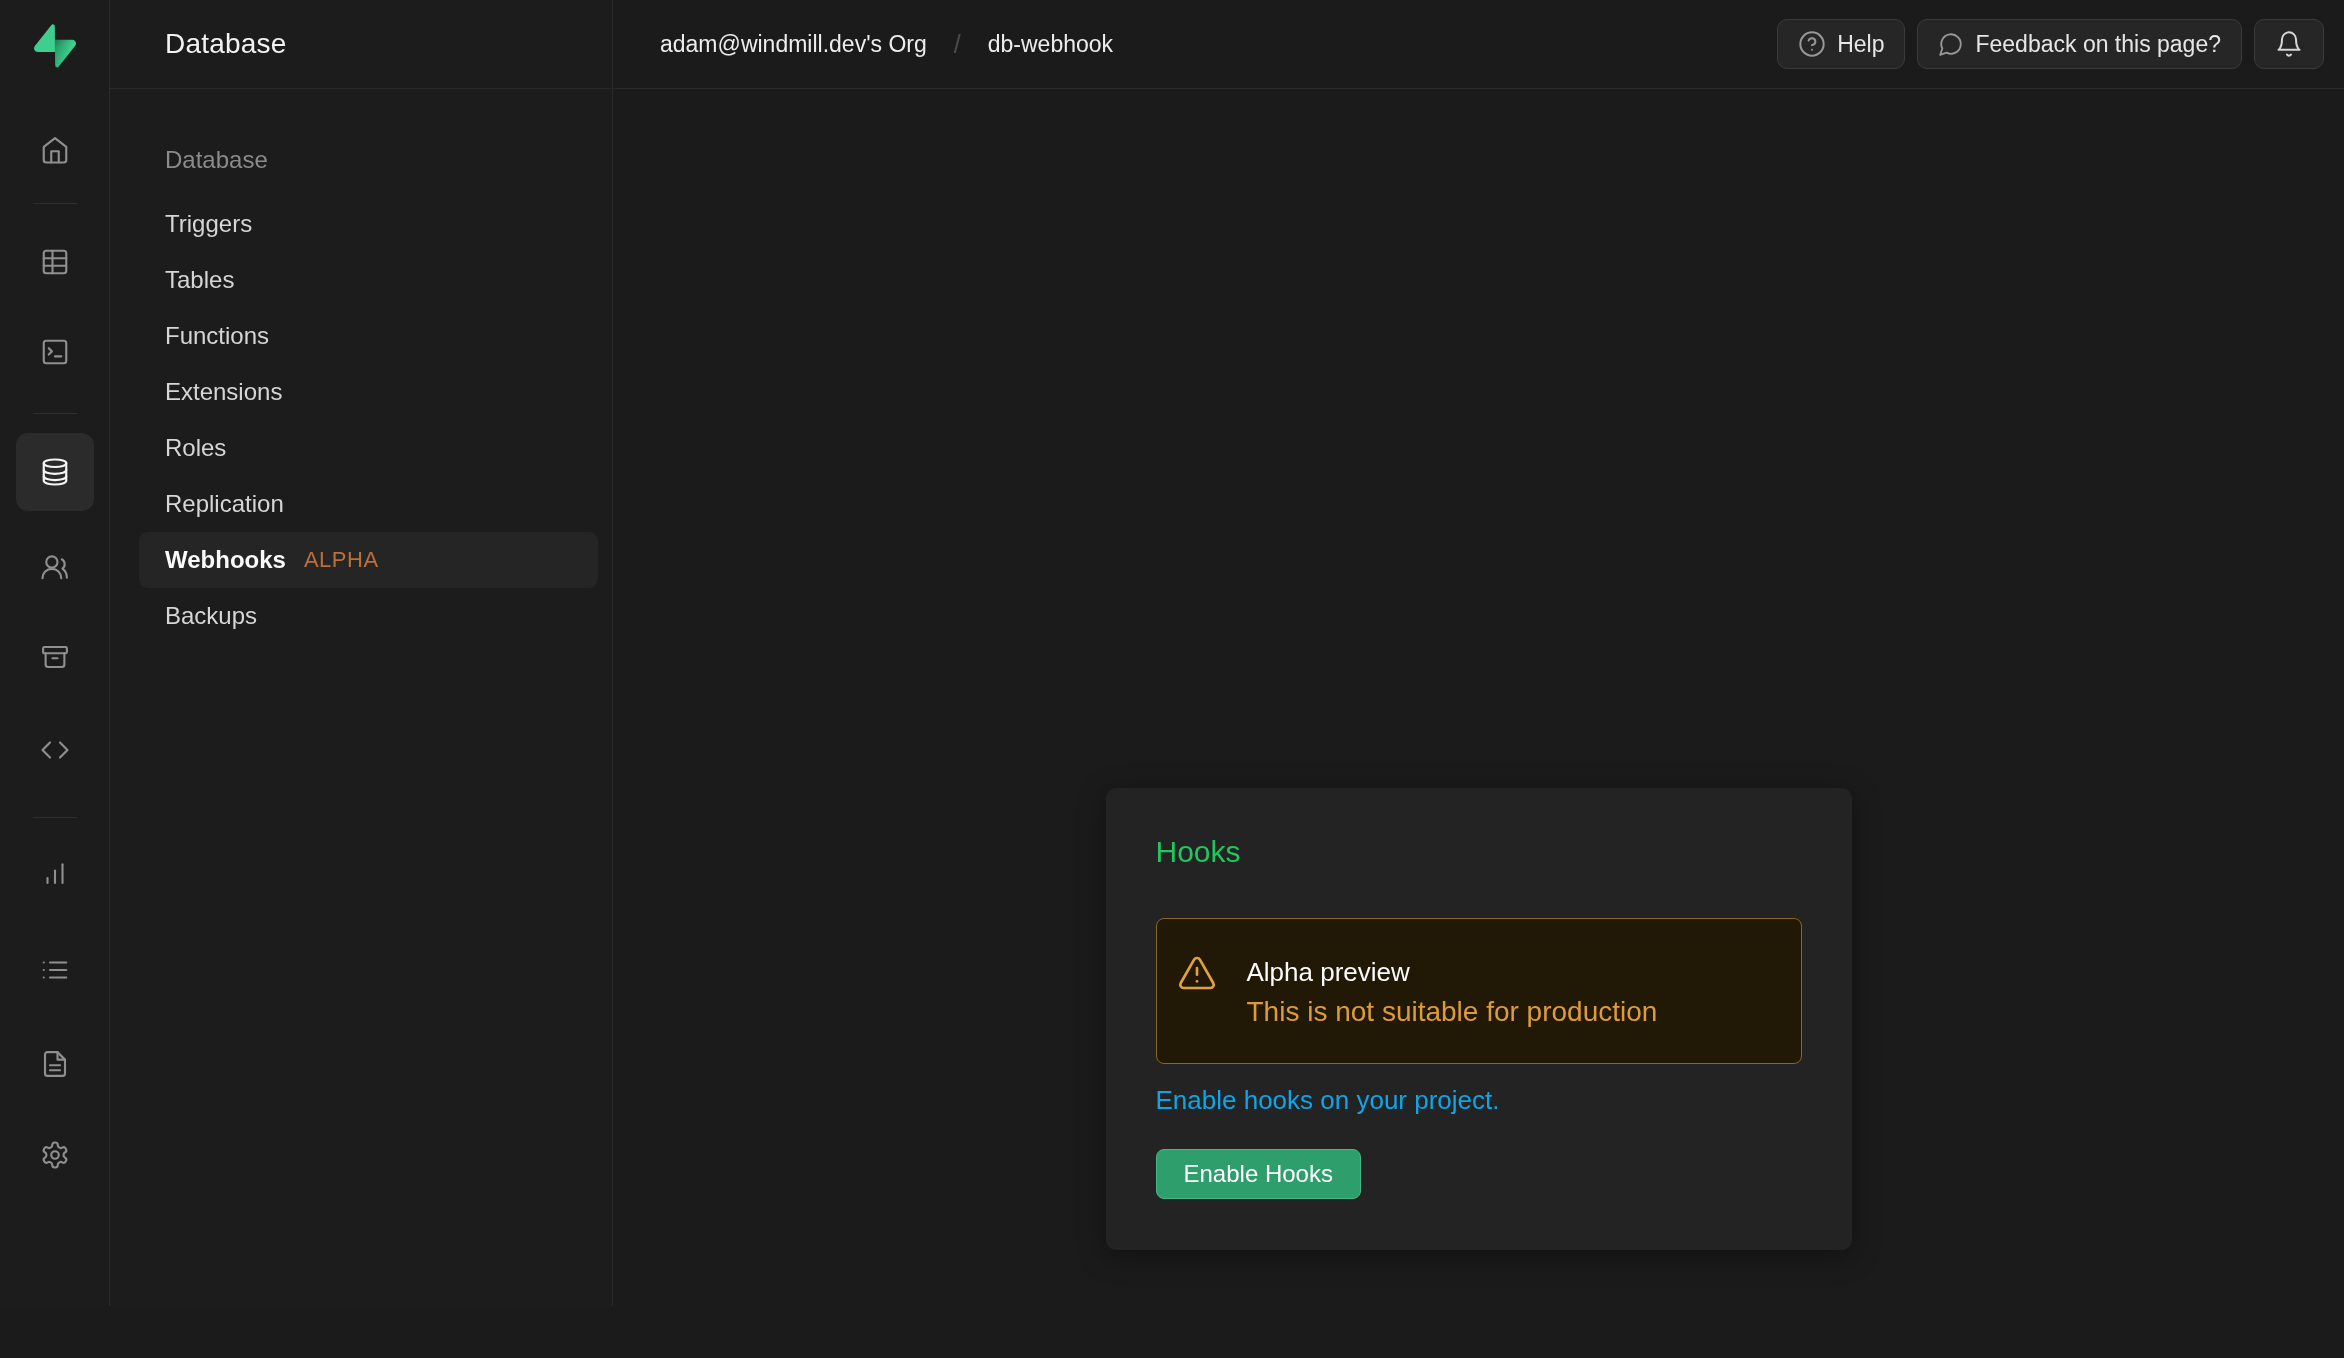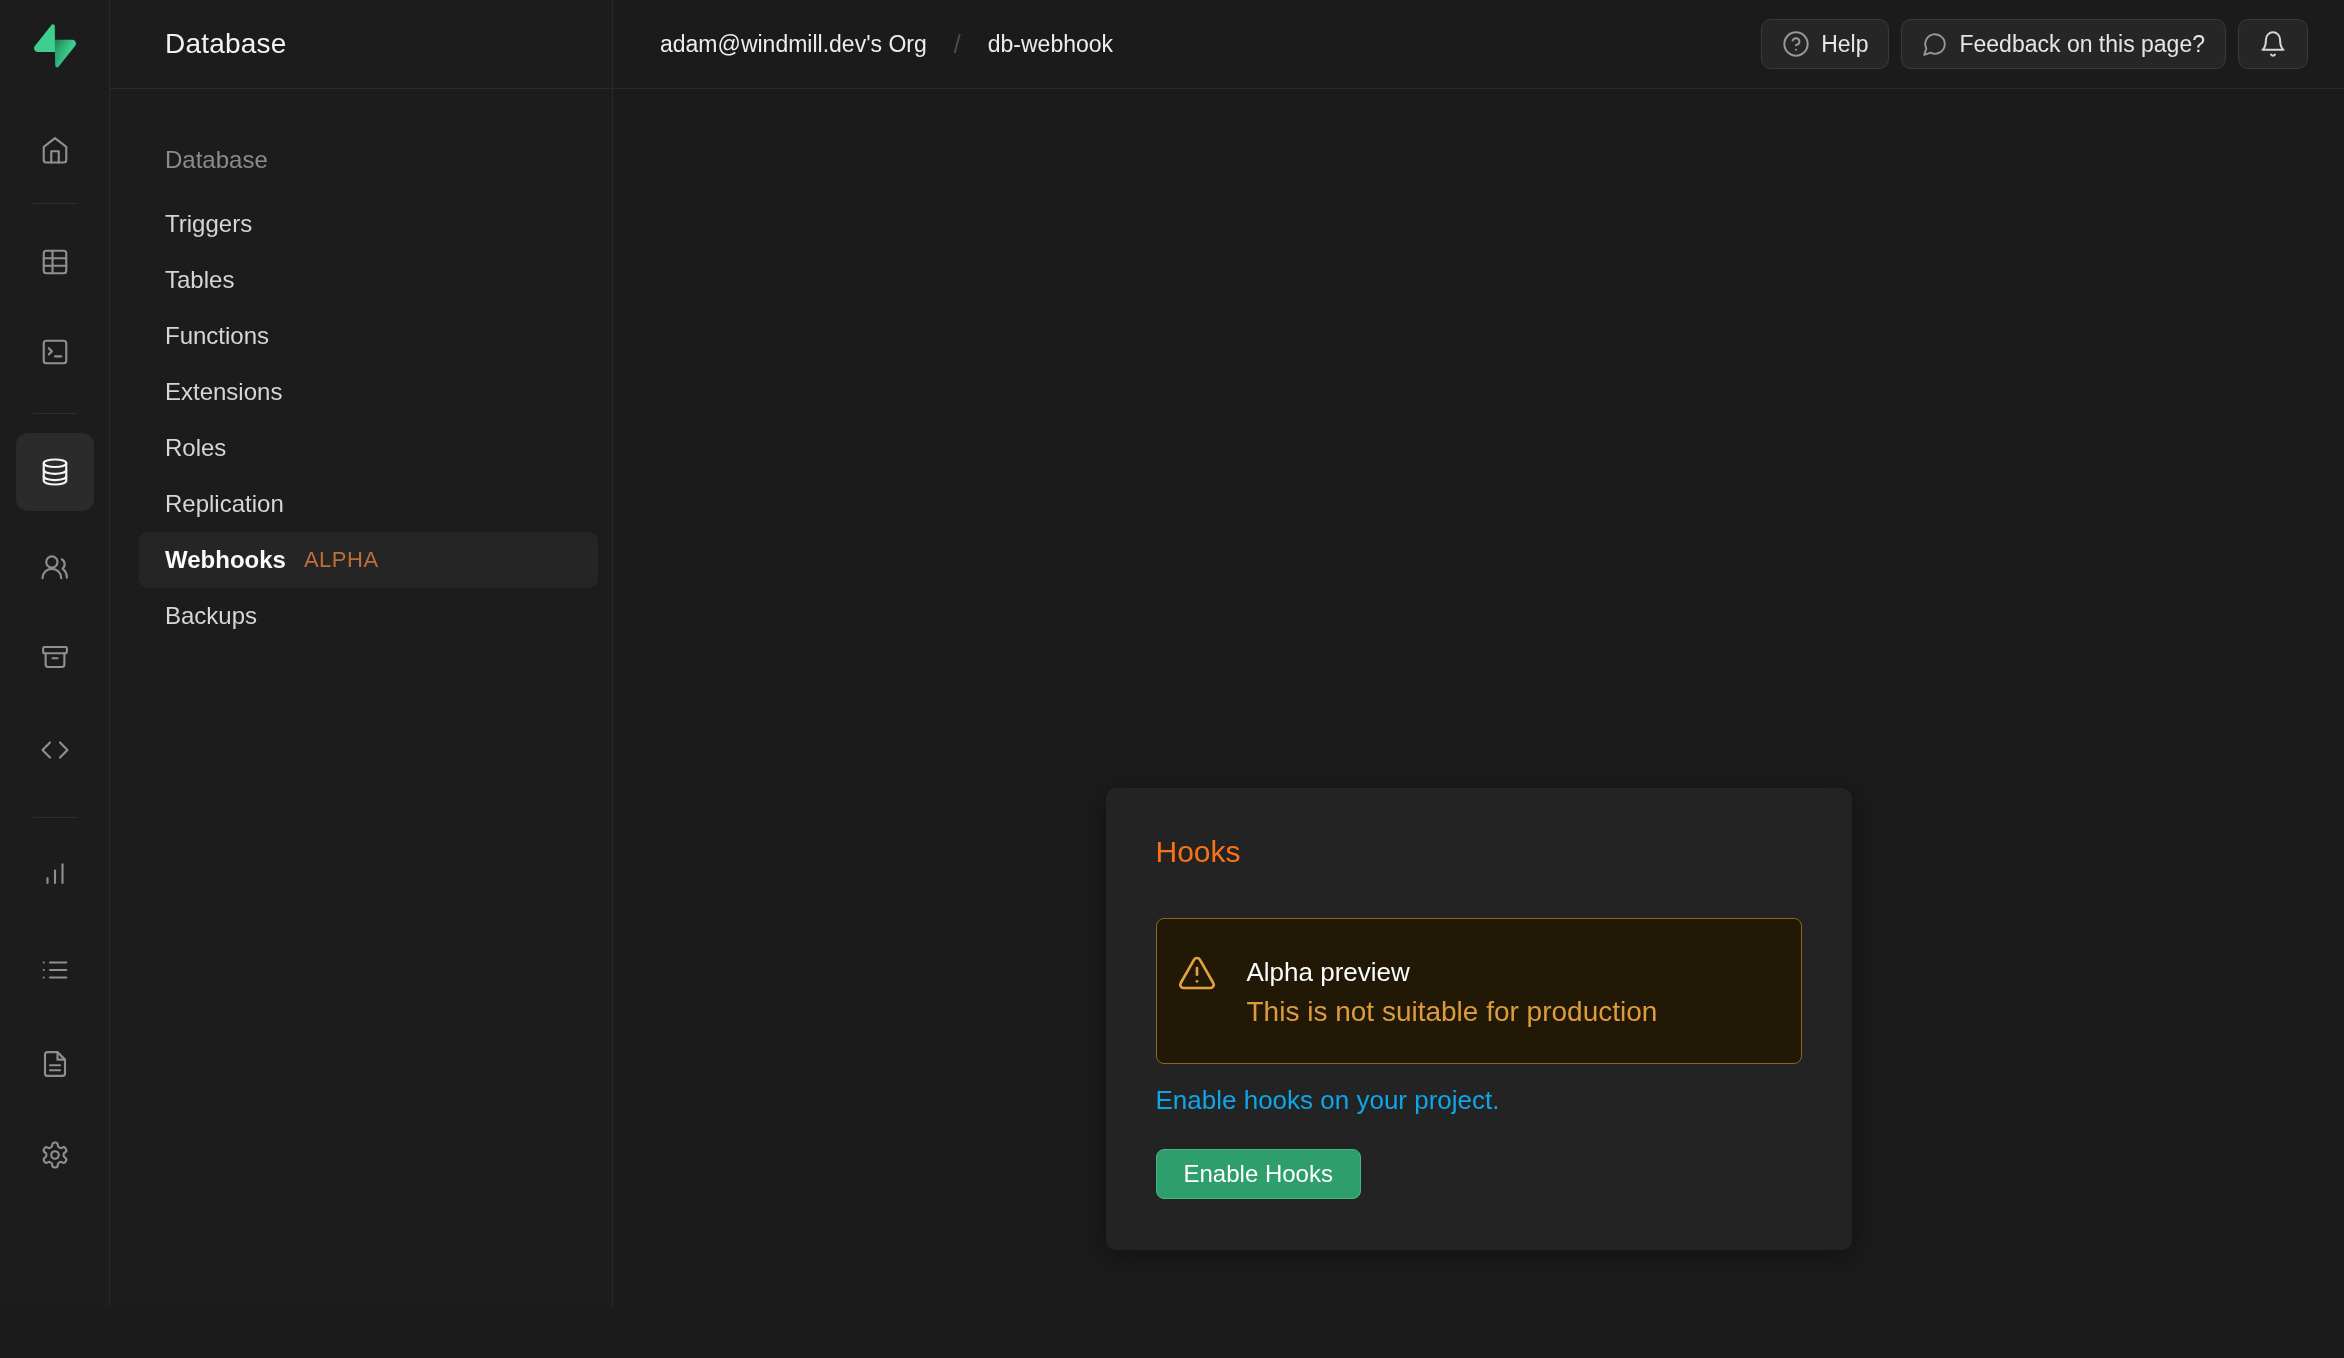--- a/index.html
+++ b/index.html
@@ -39,37 +39,37 @@
   .panel-title{font-size:28px;font-weight:500;color:#f2f2f2;letter-spacing:.2px;}
   .panel-body{padding:43px 14px 0 29px;}
   .section-label{height:56px;display:flex;align-items:center;padding-left:26px;color:var(--text-muted);font-size:24px;margin-bottom:8px;}
   .menu-item{height:56px;width:459px;display:flex;align-items:center;padding-left:26px;border-radius:9px;
     font-size:24px;color:var(--text-item);cursor:pointer;background:transparent;border:none;text-align:left;}
   .menu-item.active{background:#252525;color:#fafafa;font-weight:700;}
   .badge-alpha{margin-left:18px;font-size:22px;font-weight:400;color:var(--alpha);letter-spacing:.5px;}
 
   
   .main{flex:1;display:flex;flex-direction:column;background:var(--bg);}
-  .main-header{height:89px;flex:none;border-bottom:1px solid var(--border);display:flex;align-items:center;padding:0 36px 0 47px;}
+  .main-header{height:89px;flex:none;border-bottom:1px solid var(--border);display:flex;align-items:center;padding:0 20px 0 47px;}
   .breadcrumb{display:flex;align-items:center;gap:27px;font-size:23px;}
   .crumb{color:#ededed;cursor:pointer;}
   .crumb-sep{color:#4d4d4d;font-size:25px;}
   .header-actions{margin-left:auto;display:flex;align-items:center;gap:12px;}
   .hbtn{height:50px;display:inline-flex;align-items:center;gap:11px;padding:0 20px;background:var(--btn-bg);
     border:1px solid var(--btn-border);border-radius:10px;color:#e6e6e6;font-size:23px;cursor:pointer;}
   .hbtn svg{color:#989898;flex:none;}
   .hbtn.icon-only{padding:0 20px;}
   .hbtn.icon-only svg{color:#d6d6d6;}
 
   .content{flex:1;position:relative;}
 
   
   .card{position:absolute;top:699px;left:50%;transform:translateX(-50%);width:746px;height:462px;
     background:var(--card);border-radius:10px;box-shadow:0 6px 28px rgba(0,0,0,.38);padding:46px 50px;}
-  .card-title{font-size:30px;line-height:36px;font-weight:500;color:#f97316;}
+  .card-title{font-size:30px;line-height:36px;font-weight:500;color:#22c55e;}
   .alert{margin-top:48px;display:flex;gap:30px;align-items:flex-start;background:var(--alert-bg);
     border:1px solid var(--alert-border);border-radius:8px;padding:36px 20px;}
   .alert svg{width:40px;height:40px;color:var(--amber);flex:none;margin-top:-2px;}
   .alert-title{font-size:26px;line-height:34px;font-weight:500;color:#fcfcfc;}
   .alert-desc{font-size:28px;line-height:30px;color:#dd9c3c;margin-top:8px;}
   .card-body-text{margin-top:20px;font-size:26px;line-height:32px;color:#0ea5e9;}
   .btn-green{margin-top:33px;height:50px;display:inline-flex;align-items:center;padding:16px 27px;
     background:var(--green-btn);border:1px solid var(--green-btn-border);border-radius:8px;
     color:#fff;font-size:24px;cursor:pointer;}
 </style>

